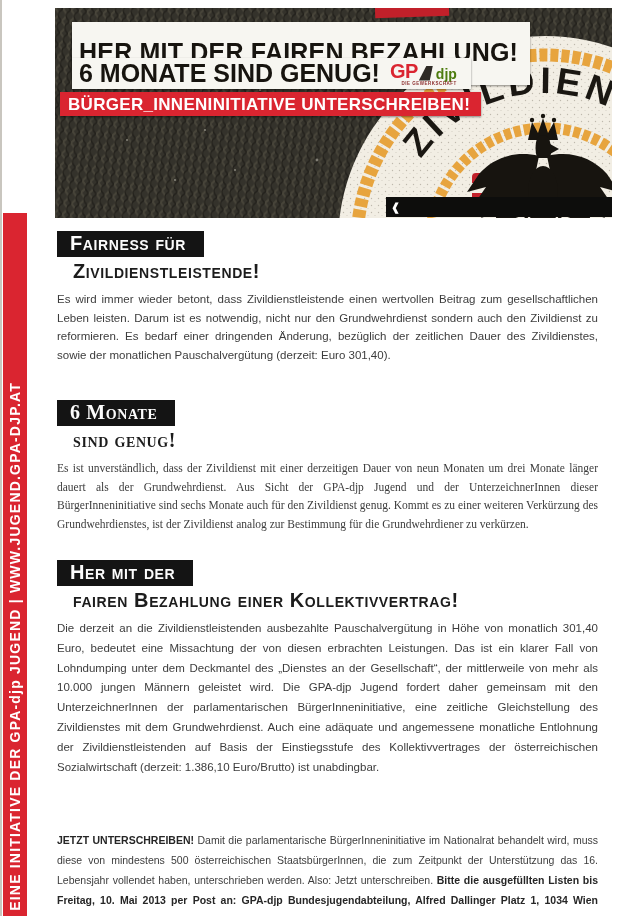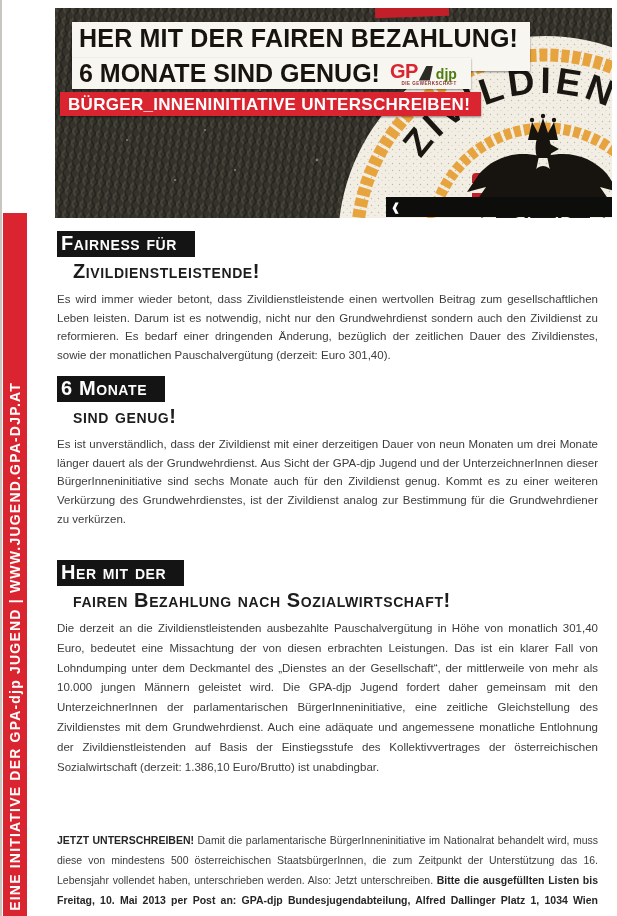--- a/index.html
+++ b/index.html
@@ -11,21 +11,21 @@
   .scan-edge { position:absolute; left:0; top:0; width:2px; height:100%; background:#c9c6bf; }
 
   
   .photo { position:absolute; left:55px; top:8px; width:557px; height:210px; }
   .photo svg { position:absolute; left:0; top:0; }
 
   .banner-white {
     position:absolute; background:#f7f6f1; color:#17140f; font-weight:bold;
     white-space:nowrap; box-shadow:0 1px 2px rgba(0,0,0,.45);
   }
-  .b1 { left:17px; top:14px; font-size:25px; height:49px; line-height:33px; padding:0 12px 0 7px; letter-spacing:.2px; }
+  .b1 { left:17px; top:14px; font-size:25px; height:49px; line-height:33px; padding:14px 12px 0 7px; letter-spacing:.2px; }
   .b2 { left:17px; top:50px; font-size:25px; height:31px; padding:0 14px 0 7px; display:flex; align-items:center; }
   .b2 .txt { line-height:31px; }
   .b3 {
     position:absolute; left:5px; top:84px; background:#da2530; color:#fff;
     font-weight:bold; font-size:17px; height:24px; line-height:26px;
     padding:0 11px 0 8px; letter-spacing:.3px; white-space:nowrap;
     box-shadow:0 1px 2px rgba(0,0,0,.45);
   }
 
   .gpa-logo { display:flex; flex-direction:column; margin-left:10px; line-height:1;align-items:flex-end; }
@@ -53,25 +53,25 @@
     justify-content:flex-end; align-items:center;
   }
   .side span {
     writing-mode:vertical-rl; transform:rotate(180deg);
     color:#fff; font-weight:bold; font-size:14px; letter-spacing:1.2px;
     white-space:nowrap; margin-bottom:5px;
   }
 
   
   .sec { position:absolute; left:57px; width:541px; }
-  .sec1 { top:231px; } .sec2 { top:376px; } .sec3 { top:560px; }
+  .sec1 { top:231px; } .sec2 { top:400px;font-family:Liberation Serif, serif; } .sec3 { top:560px; }
   .h-box {
     display:inline-block; background:#141414; color:#fcfcfc;
     font-variant:small-caps; font-weight:bold; font-size:20px;
-    letter-spacing:.6px; padding:0 18px 2px 4px; line-height:24px;
+    letter-spacing:.6px; padding:0 18px 2px 13px; line-height:24px;
   }
   .h-rest {
     font-variant:small-caps; font-weight:bold; font-size:20px;
     letter-spacing:.6px; color:#1c1c1c; margin-top:2px; line-height:24px;margin-left:16px;
   }
   .body-p {
     margin:7px 0 0 0; text-align:justify; font-size:11.5px;
     line-height:18.7px; color:#3c3c3c;
   }
   .sec3 .body-p { line-height:19.8px; }
@@ -183,19 +183,19 @@
 </div>
 
 <div class="sec sec2">
   <div><span class="h-box">6 Monate</span></div>
   <div class="h-rest">sind genug!</div>
   <p class="body-p">Es ist unverständlich, dass der Zivildienst mit einer derzeitigen Dauer von neun Monaten um drei Monate länger dauert als der Grundwehrdienst. Aus Sicht der GPA-djp Jugend und der UnterzeichnerInnen dieser BürgerInneninitiative sind sechs Monate auch für den Zivildienst genug. Kommt es zu einer weiteren Verkürzung des Grundwehrdienstes, ist der Zivildienst analog zur Bestimmung für die Grundwehrdiener zu verkürzen.</p>
 </div>
 
 <div class="sec sec3">
   <div><span class="h-box">Her mit der</span></div>
-  <div class="h-rest">fairen Bezahlung nach Sozialwirtschaft!</div>
+  <div class="h-rest">fairen Bezahlung einer Kollektivvertrag!</div>
   <p class="body-p">Die derzeit an die Zivildienstleistenden ausbezahlte Pauschalvergütung in Höhe von monatlich 301,40 Euro, bedeutet eine Missachtung der von diesen erbrachten Leistungen. Das ist ein klarer Fall von Lohndumping unter dem Deckmantel des „Dienstes an der Gesellschaft“, der mittlerweile von mehr als 10.000 jungen Männern geleistet wird. Die GPA-djp Jugend fordert daher gemeinsam mit den UnterzeichnerInnen der parlamentarischen BürgerInneninitiative, eine zeitliche Gleichstellung des Zivildienstes mit dem Grundwehrdienst. Auch eine adäquate und angemessene monatliche Entlohnung der Zivildienstleistenden auf Basis der Einstiegsstufe des Kollektivvertrages der österreichischen Sozialwirtschaft (derzeit: 1.386,10 Euro/Brutto) ist unabdingbar.</p>
 </div>
 
 <div class="note">
   <b>JETZT UNTERSCHREIBEN!</b><span> Damit die parlamentarische BürgerInneninitiative im Nationalrat behandelt wird, muss diese von mindestens 500 österreichischen StaatsbürgerInnen, die zum Zeitpunkt der Unterstützung das 16. Lebensjahr vollendet haben, unterschrieben werden. Also: Jetzt unterschreiben. </span><b>Bitte die ausgefüllten Listen bis Freitag, 10. Mai 2013 per Post an: GPA-djp Bundesjugendabteilung, Alfred Dallinger Platz 1, 1034 Wien zurück senden.</b>
 </div>
 
 </body></html>

